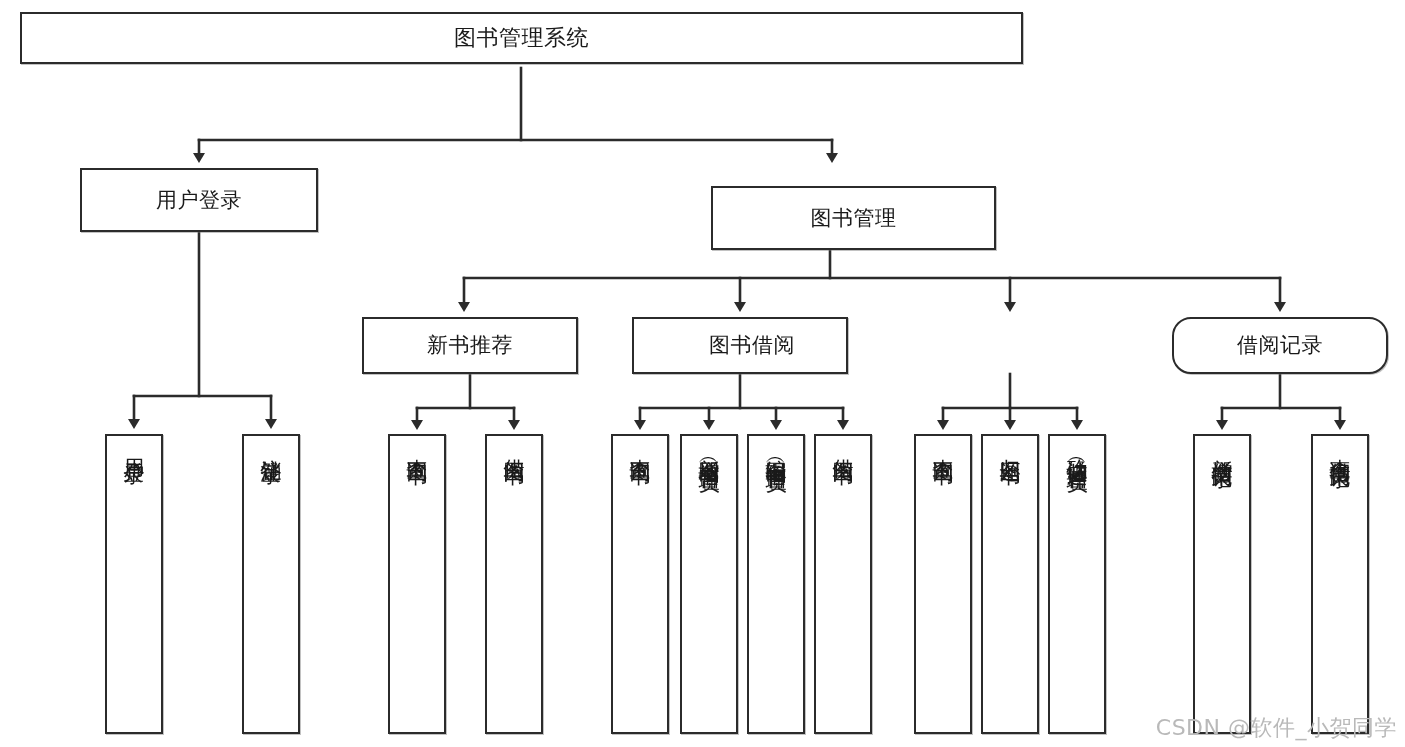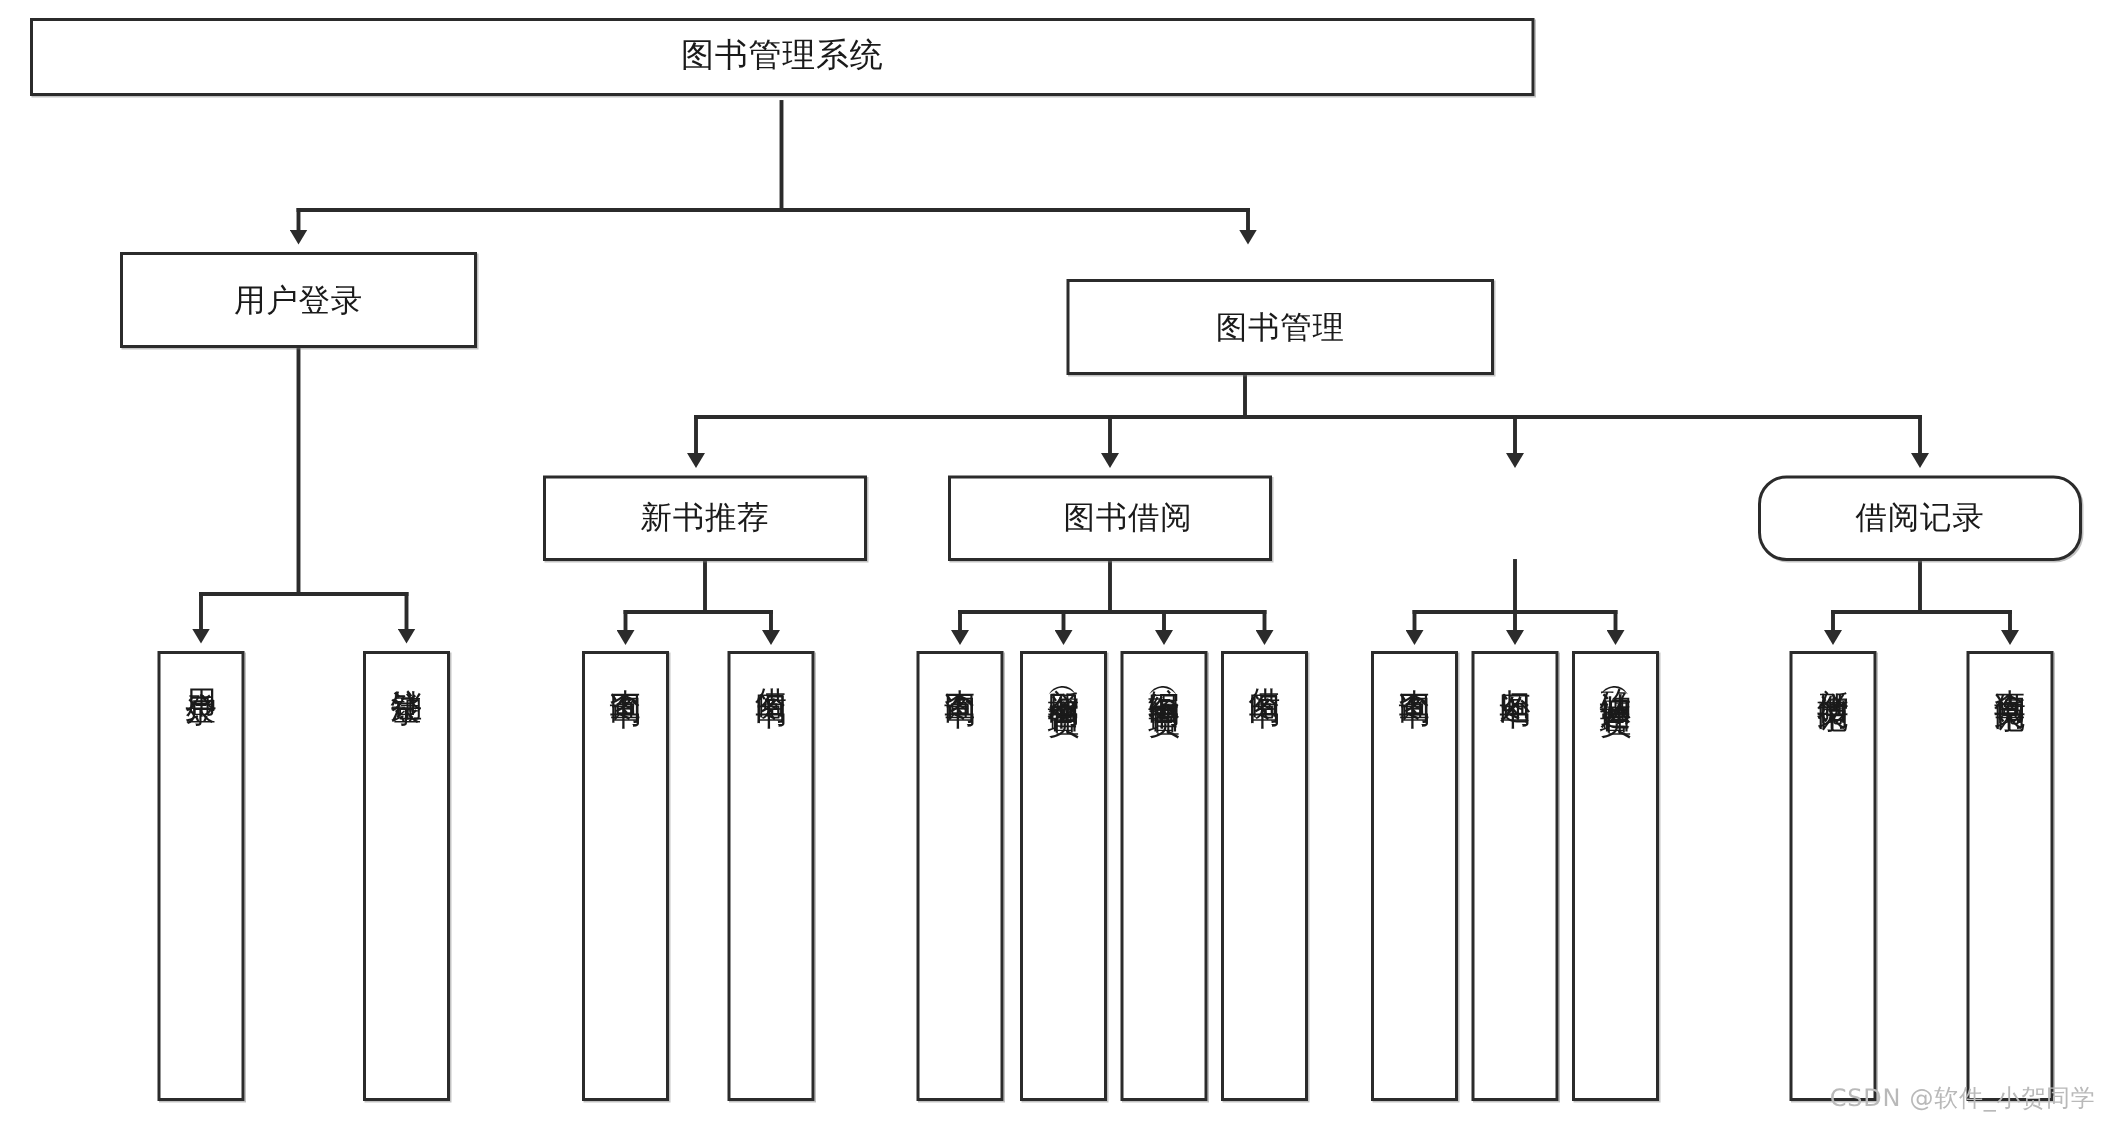--- a/index.html
+++ b/index.html
@@ -55,21 +55,21 @@
     text-orientation: upright;
     font-size: 21px;
     line-height: 1.05;
     letter-spacing: 2px;
     white-space: nowrap;
   }
   .watermark {
     position: absolute;
     right: 8px;
     bottom: 4px;
-    font-size: 16px;
+    font-size: 22px;
     color: #b9b9b9;
     white-space: nowrap;
     letter-spacing: 0.5px;
     font-family: "DejaVu Sans", "Liberation Sans", sans-serif;
   }
 </style>
 </head>
 <body>
 
 <div id="canvas">

